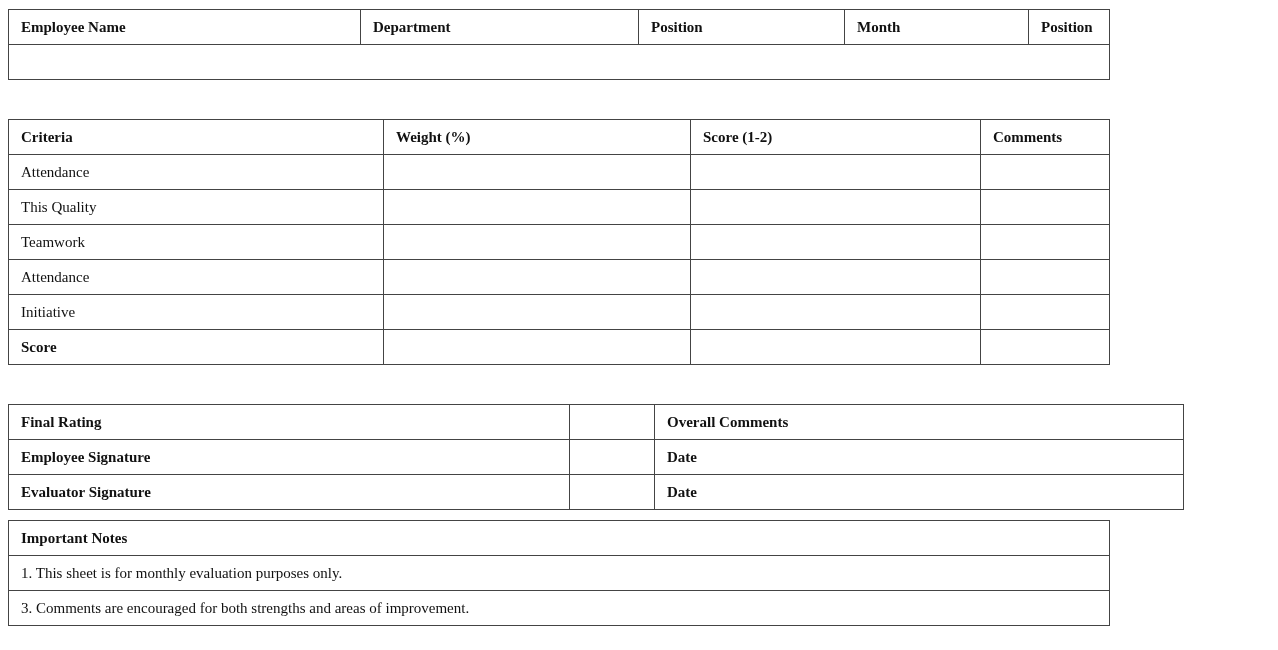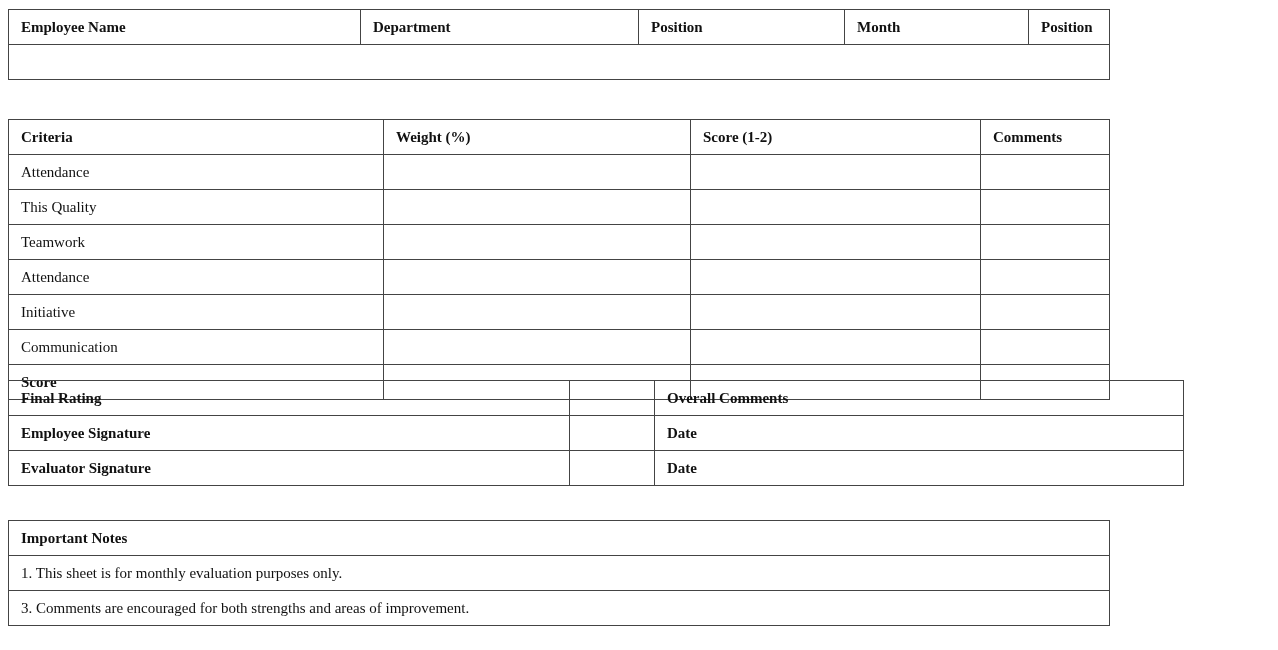--- a/index.html
+++ b/index.html
@@ -3,21 +3,21 @@
 <meta charset="utf-8">
 <style>
   html, body { margin:0; padding:0; background:#ffffff; }
   body { width:1278px; height:650px; overflow:hidden; position:relative;
          font-family:"Liberation Serif", serif; font-size:15px; color:#111; }
   table { position:absolute; left:8px; width:1102px; border-collapse:collapse; table-layout:fixed; }
   td { border:1px solid #444; padding:0 12px; height:34px; vertical-align:middle; white-space:nowrap; overflow:hidden; }
   .b { font-weight:bold; }
   #t1 { top:9px; }
   #t2 { top:111px;margin-top:8px; }
-  #t3 { top:380px; }
+  #t3 { top:404px; }
   #t4 { top:520px; }
 </style>
 </head>
 <body>
 
 <table id="t1">
   <colgroup>
       <col style="width:352px">
       <col style="width:278px">
       <col style="width:206px">
@@ -76,26 +76,20 @@
     <td></td>
     <td></td>
   </tr>
   <tr>
     <td>Initiative</td>
     <td></td>
     <td></td>
     <td></td>
   </tr>
   <tr>
-    <td>Communication</td>
-    <td></td>
-    <td></td>
-    <td></td>
-  </tr>
-  <tr>
     <td class="b">Score</td>
     <td></td>
     <td></td>
     <td></td>
   </tr>
 </tbody>
   </table>
 
 <table id="t3">
   <colgroup>

